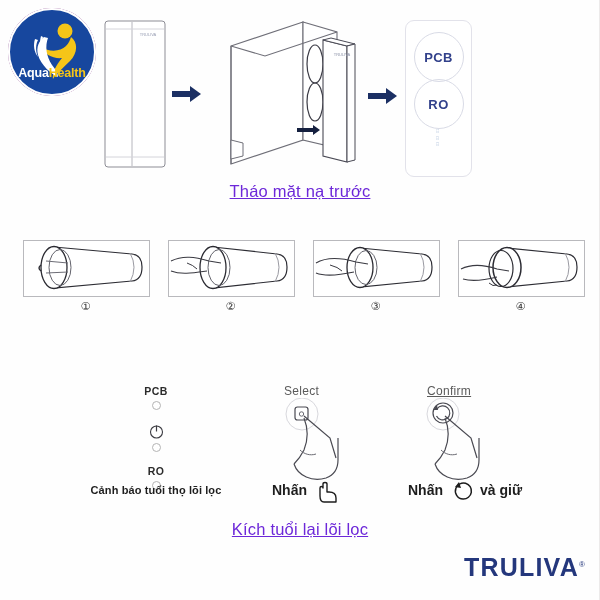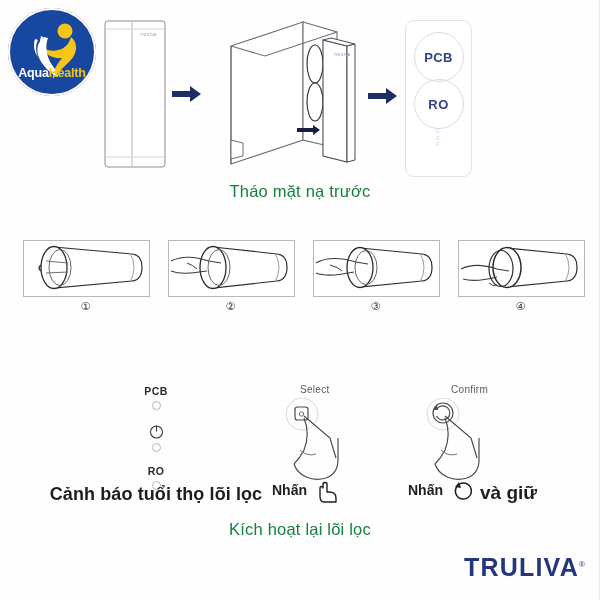--- a/index.html
+++ b/index.html
@@ -25,21 +25,21 @@
     position:absolute;left:0;right:0;bottom:17px;text-align:center;
     font-size:12.5px;font-weight:bold;line-height:1;
     letter-spacing:-0.2px;
   }
   .logo-text .aqua{color:#ffffff;}
   .logo-text .health{color:#f5c518;}
 
   
   .cap{
     position:absolute;text-align:center;width:100%;left:0;
-    color:#15803d;font-size:16.5px;letter-spacing:.2px;
+    color:#6d28d9;font-size:16.5px;letter-spacing:.2px;text-decoration:underline;
   }
   .arrow{position:absolute;}
   .arrow svg{display:block;}
 
   
   .unit-front{position:absolute;left:104px;top:20px;}
   .unit-iso{position:absolute;left:225px;top:16px;}
   .panel{
     position:absolute;left:405px;top:20px;width:65px;height:155px;
     border:1px solid #e2e2ea;border-radius:9px;background:#fff;
@@ -78,25 +78,25 @@
   .leds{position:absolute;left:126px;top:385px;width:60px;text-align:center;}
   .leds .lab{font-size:10.5px;color:#2b2b2b;letter-spacing:.4px;font-weight:600;}
   .leds .dot{
     width:7px;height:7px;border:1px solid #b4b4b4;border-radius:50%;
     margin:4px auto 0;background:#fff;
   }
   .leds .pwr{margin:14px auto 0;width:15px;height:15px;}
   .leds .gap{height:13px;}
   .sub{
     position:absolute;text-align:center;
-    font-size:18px;font-weight:bold;color:#1d1d1d;letter-spacing:.1px;
+    font-size:11px;font-weight:bold;color:#1d1d1d;letter-spacing:.1px;
   }
   .gesture{position:absolute;}
   .gesture .gl{
-    position:absolute;font-size:10px;color:#5a5a5a;letter-spacing:.3px;margin-left:16px;
+    position:absolute;font-size:12px;color:#5a5a5a;letter-spacing:.3px;
   }
 
   .brand{
     position:absolute;right:14px;bottom:18px;
     color:#24377c;font-size:25px;font-weight:bold;letter-spacing:1.2px;margin-left:12px;
   }
   .brand sup{font-size:8px;vertical-align:super;font-weight:normal;}
   .edge{position:absolute;right:0;top:0;width:1px;height:600px;background:#eceaea;}
 </style>
 </head>
@@ -266,41 +266,41 @@
     </svg>
     <div style="position:absolute;left:-6px;top:98px;font-size:14px;font-weight:bold;color:#1d1d1d;">Nhấn</div>
     <span style="position:absolute;left:40px;top:96px;">
       <svg width="22" height="24" viewBox="0 0 22 24">
         <path d="M5 4 C5 2 9 2 9 4 L9 12 L11 12 C15 12 18 14 18 18 L18 22 L6 22 C3 22 2 19 2 16 L2 8 C2 6 5 6 5 8 Z" fill="#fff" stroke="#1d1d1d" stroke-width="1.4" stroke-linejoin="round"></path>
       </svg>
     </span>
   </div>
 
   <div class="gesture" style="left:415px;top:384px;">
-    <div class="gl" style="left:20px;top:0;">Confirm</div>
+    <div class="gl" style="left:12px;top:0;text-decoration:underline;">Confirm</div>
     <svg width="100" height="96" viewBox="0 0 100 96" style="position:absolute;left:0;top:14px;">
       <circle cx="28" cy="16" r="16" fill="none" stroke="#d8d8dd" stroke-width="1"></circle>
       <circle cx="28" cy="15" r="10" fill="#fff" stroke="#4a4a52" stroke-width="1.2"></circle>
       <path d="M22 11 A7 7 0 1 1 21.5 18" fill="none" stroke="#4a4a52" stroke-width="1.2"></path>
       <path d="M22 7 L23 12 L18 12 Z" fill="#4a4a52"></path>
       <path d="M30 18 L56 40 L62 60" fill="none" stroke="#4a4a52" stroke-width="1.2"></path>
       <path d="M30 20 C34 30 34 42 30 52 C26 60 22 64 20 66" fill="none" stroke="#4a4a52" stroke-width="1.2"></path>
       <path d="M20 66 C24 78 38 84 52 80 C60 77 64 70 64 62 L64 40" fill="none" stroke="#4a4a52" stroke-width="1.2"></path>
       <path d="M26 52 C30 56 36 58 42 56" fill="none" stroke="#6b6b73" stroke-width="1"></path>
     </svg>
     <div style="position:absolute;left:-7px;top:98px;font-size:14px;font-weight:bold;color:#1d1d1d;">Nhấn</div>
     <span style="position:absolute;left:36px;top:95px;">
       <svg width="24" height="24" viewBox="0 0 24 24">
         <path d="M5 9 A8 8 0 1 1 12 20 A8 8 0 0 1 5 9 Z" fill="#fff" stroke="#1d1d1d" stroke-width="1.5"></path>
         <path d="M8 3 L10 9 L4 8 Z" fill="#1d1d1d"></path>
       </svg>
     </span>
-    <div style="position:absolute;left:65px;top:98px;font-size:19px;font-weight:bold;color:#1d1d1d;white-space:nowrap;">và giữ</div>
-  </div>
-
-  <div class="cap" style="top:520px;">Kích hoạt lại lõi lọc</div>
+    <div style="position:absolute;left:65px;top:98px;font-size:14px;font-weight:bold;color:#1d1d1d;white-space:nowrap;">và giữ</div>
+  </div>
+
+  <div class="cap" style="top:520px;">Kích tuổi lại lõi lọc</div>
 
   <div class="brand">
     <span>TRULIVA</span><sup>®</sup>
   </div>
 
   <div class="edge"></div>
 </div>
 
 </body></html>

